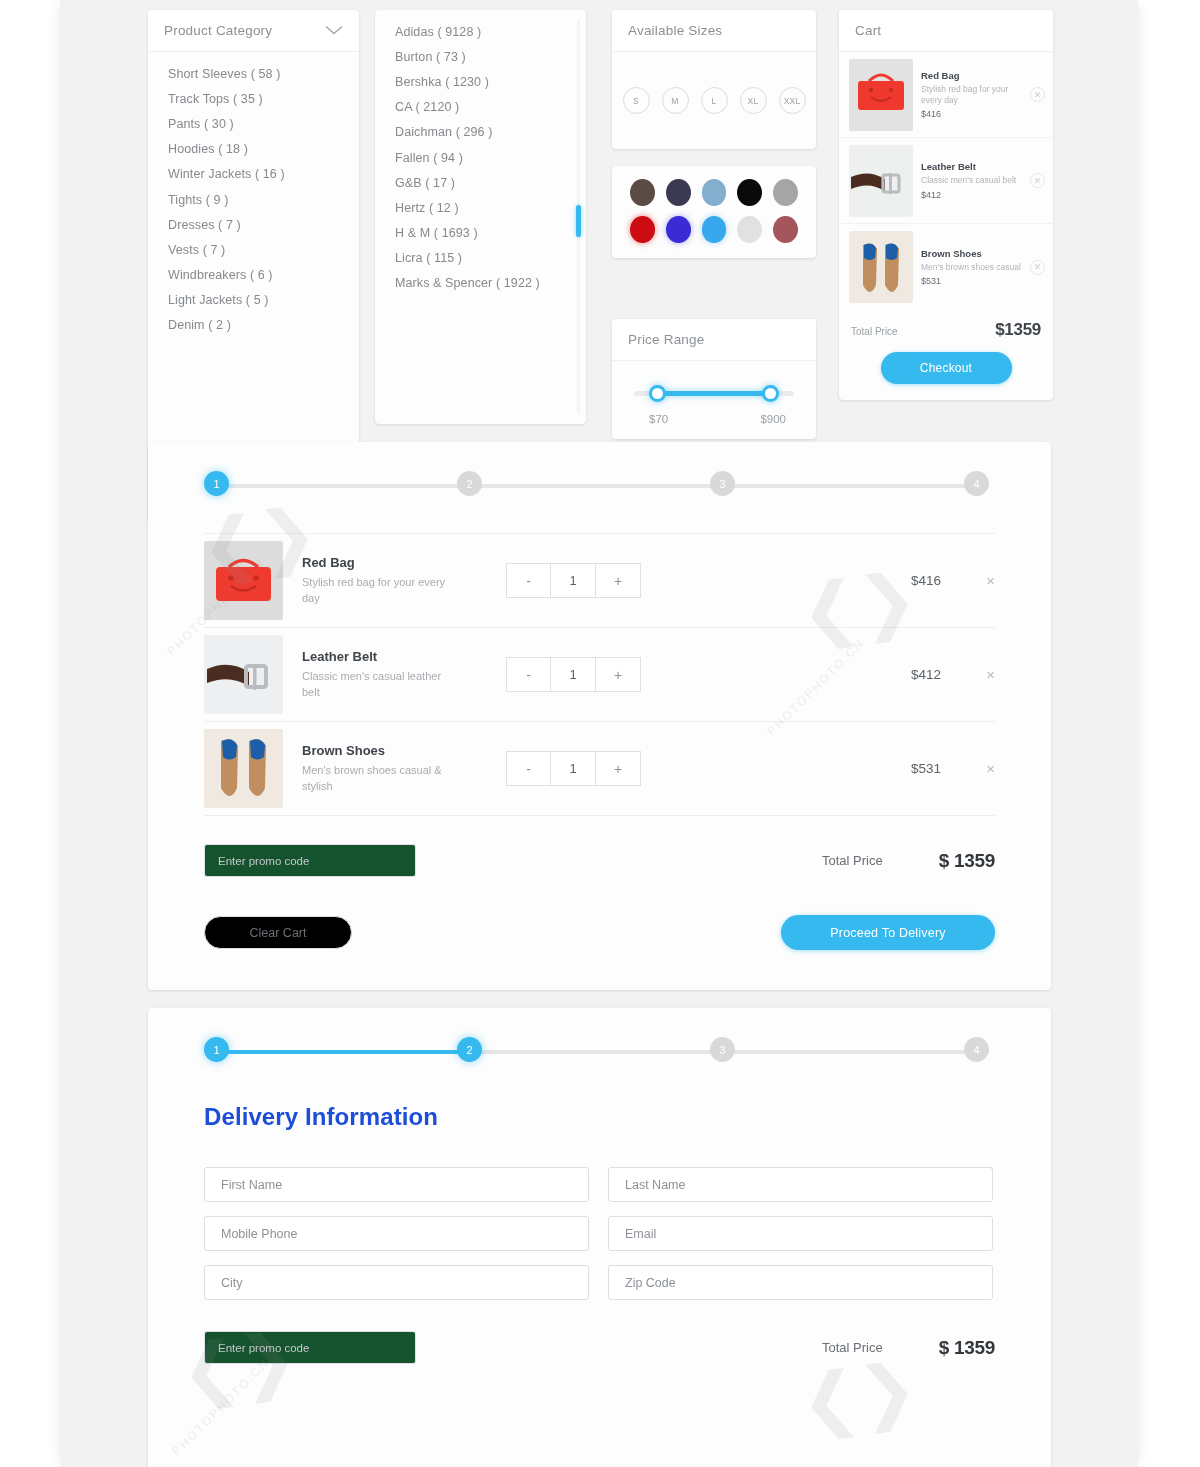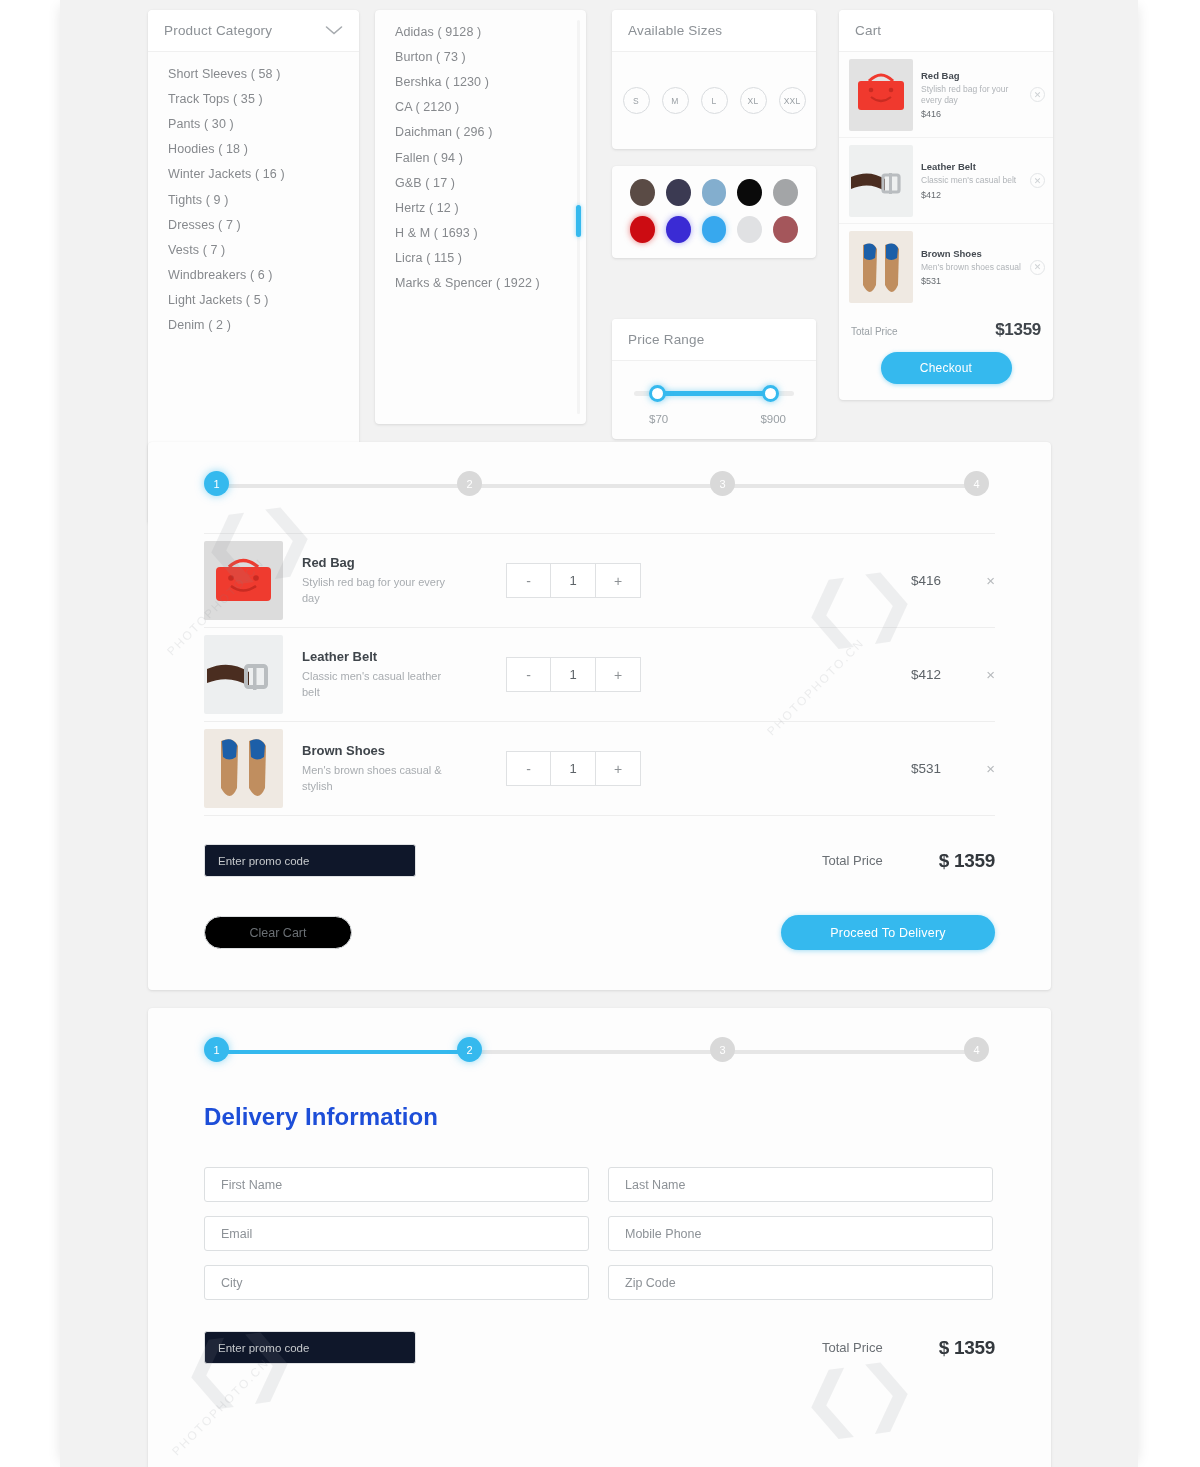--- a/index.html
+++ b/index.html
@@ -155,21 +155,21 @@
     font-size: 14px; color: #8d9195; background: #fff;
   }
   .qty div + div { border-left: none; }
   .qty .num { color: #5d6368; font-size: 13px; }
   .item-price { margin-left: auto; font-size: 13.5px; color: #5d6368; }
   .item-x { width: 54px; text-align: right; font-size: 15px; color: #b7babd; }
 
   .promo-row { display: flex; align-items: center; margin-top: 28px; }
   .promo-input {
     width: 212px; height: 33px; border: 1px solid #e0e2e4; border-radius: 3px;
-    background: #0f172a; padding: 4px 13px; font-size: 11.5px; color: #9aa0a5;
+    background: #14532d; padding: 4px 13px; font-size: 11.5px; color: #9aa0a5;
     font-family: inherit; outline: none;
   }
   .promo-input::placeholder { color: #c6c9cc; }
   .tp-lbl { margin-left: auto; font-size: 13px; color: #6a6f74; }
   .tp-val { margin-left: 56px; font-size: 19px; color: #33383d; font-weight: bold; letter-spacing: -.3px; }
 
   .actions-row { display: flex; align-items: center; margin-top: 38px; }
   .btn-clear {
     width: 148px; height: 33px; border-radius: 17px; border: 1px solid #dcdfe1;
     background: #000000; font-size: 12.5px; color: #6a6f74; font-family: inherit;
@@ -471,22 +471,22 @@
         <div class="step-dot active" style="left:253px;">2</div>
         <div class="step-dot" style="left:506px;">3</div>
         <div class="step-dot" style="left:760px;">4</div>
       </div>
 
       <h1 class="del-title">Delivery Information</h1>
 
       <div class="form">
         <input class="fld half" placeholder="First Name" style="">
         <input class="fld half" placeholder="Last Name" style="">
+        <input class="fld half" placeholder="Mobile Phone" style="">
         <input class="fld half" placeholder="Email" style="">
-        <input class="fld half" placeholder="Mobile Phone" style="">
         <input class="fld half" placeholder="City" style="">
         <input class="fld half" placeholder="Zip Code" style="">
       </div>
 
       <div class="del-foot">
         <input class="promo-input" placeholder="Enter promo code" style="">
         <span class="tp-lbl">Total Price</span>
         <span class="tp-val">$ 1359</span>
       </div>
 

